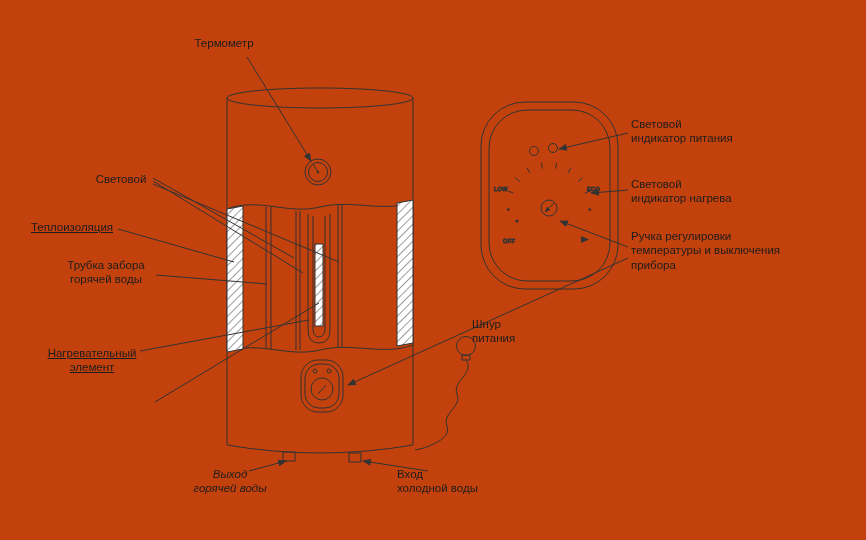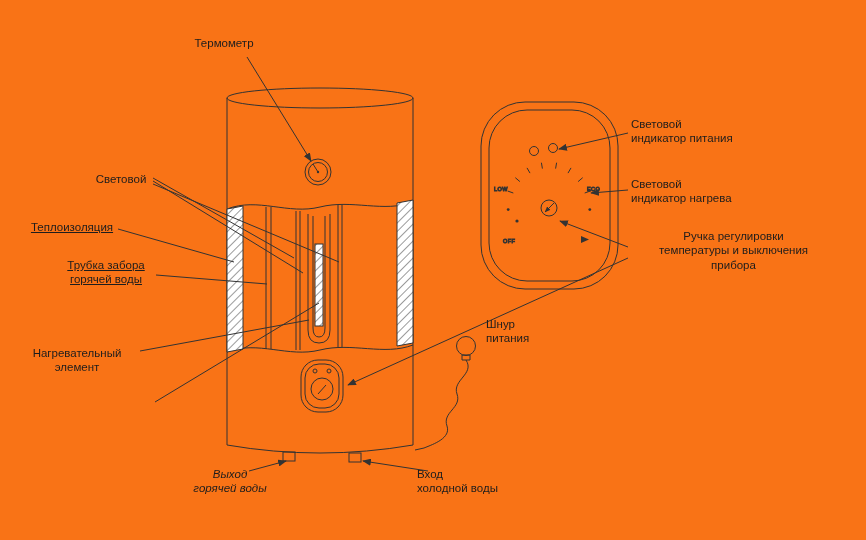--- a/index.html
+++ b/index.html
@@ -1,17 +1,17 @@
 <!DOCTYPE html>
 <html><head>
 <meta charset="utf-8">
 <style>
   html,body { margin:0; padding:0; background:#ffffff; }
   .stage {
-    position:relative; width:866px; height:540px; background:#f97316;
+    position:relative; width:866px; height:540px; background:#c2410c;
     font-family:"Liberation Sans", sans-serif; overflow:hidden;
   }
   .stage svg { position:absolute; left:0; top:0; }
   .label {
     position:absolute; font-size:11.5px; line-height:1.25; color:#1d1d1d;
     white-space:pre-line;
   }
   .label.center { text-align:center; }
   .ln { fill:none; stroke:#333333; stroke-width:1; }
   .tiny { font-family:"Liberation Sans", sans-serif; font-size:5.5px; fill:#333; letter-spacing:0.4px; }
@@ -133,31 +133,31 @@
       <line x1="628" y1="133" x2="559" y2="149" marker-end="url(#arr)"></line>
       <line x1="628" y1="190" x2="591" y2="193" marker-end="url(#arr)"></line>
       <line x1="628" y1="247" x2="560" y2="221" marker-end="url(#arr)"></line>
       <line x1="628" y1="258" x2="348" y2="385" marker-end="url(#arr)"></line>
     </g>
   </svg>
 
   <div class="label center" style="left:160px; top:36px;  width:128px;">Термометр</div>
   <div class="label center" style="left:60px;  top:172px; width:122px;">Световой</div>
   <div class="label center" style="left:12px;  top:220px; width:120px;text-decoration:underline;">Теплоизоляция</div>
-  <div class="label center" style="left:34px;  top:258px; width:144px;text-decoration:underline;">Трубка забора
+  <div class="label center" style="left:34px;  top:258px; width:144px;">Трубка забора
 горячей воды</div>
-  <div class="label center" style="left:7px;  top:346px; width:140px;">Нагревательный
+  <div class="label center" style="left:22px;  top:346px; width:140px;text-decoration:underline;">Нагревательный
 элемент</div>
   <div class="label center" style="left:170px; top:467px; width:120px;font-style:italic;">Выход
 горячей воды</div>
-  <div class="label" style="left:397px; top:467px; width:130px;margin-left:20px;">Вход
+  <div class="label" style="left:397px; top:467px; width:130px;">Вход
 холодной воды</div>
-  <div class="label" style="left:486px; top:317px; width:80px;">Шнур
+  <div class="label" style="left:472px; top:317px; width:80px;">Шнур
 питания</div>
   <div class="label" style="left:631px; top:117px; width:175px;">Световой
 индикатор питания</div>
   <div class="label" style="left:631px; top:177px; width:175px;">Световой
 индикатор нагрева</div>
-  <div class="label" style="left:631px; top:229px; width:205px;text-align:center;">Ручка регулировки
+  <div class="label" style="left:631px; top:229px; width:205px;">Ручка регулировки
 температуры и выключения
 прибора</div>
 
 </div>
 
 </body></html>

